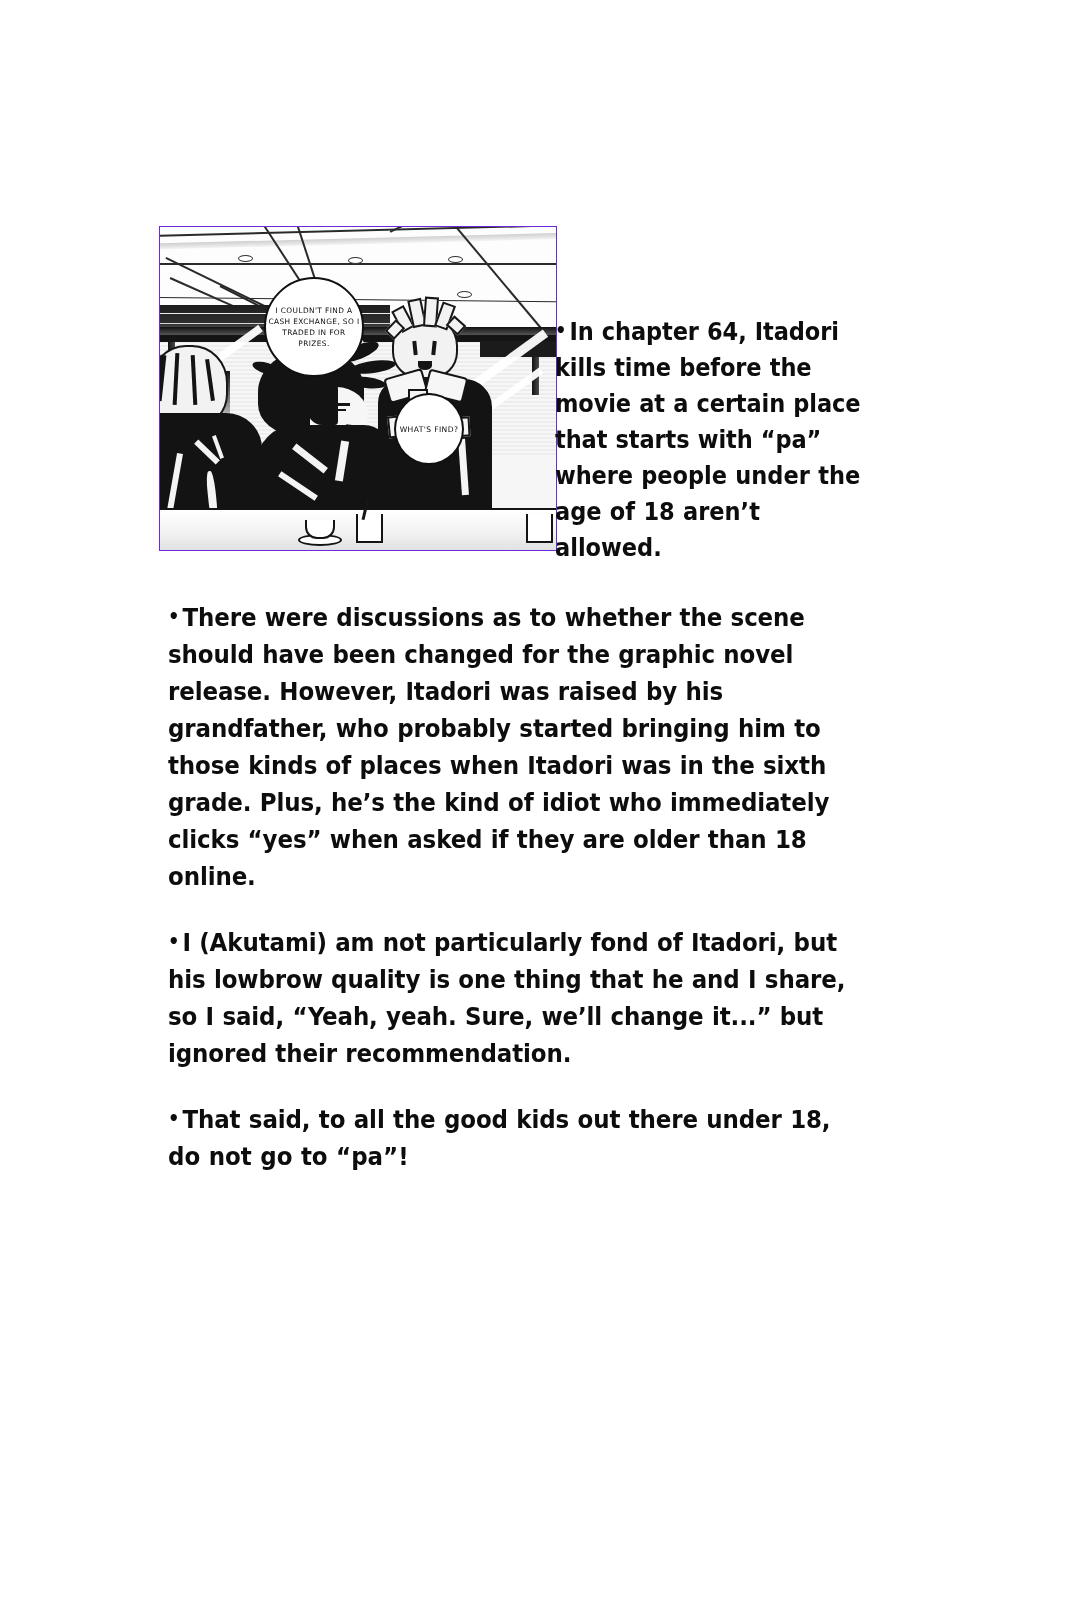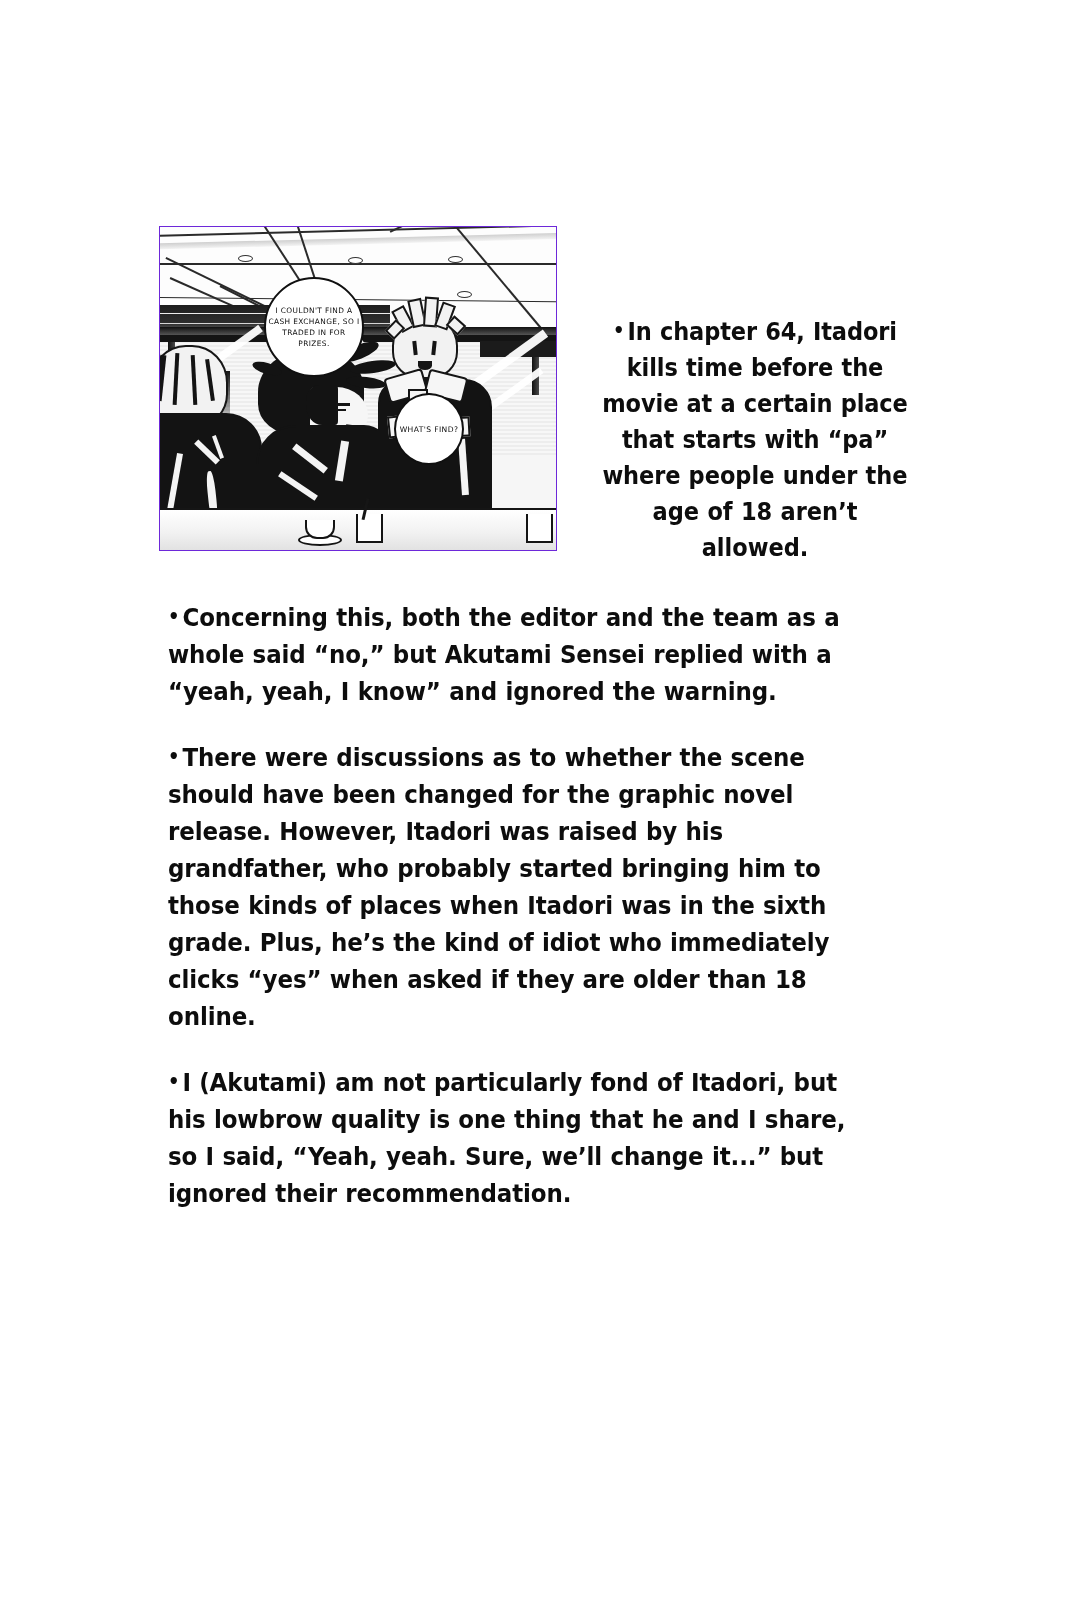--- a/index.html
+++ b/index.html
@@ -190,24 +190,23 @@
   #balloon-2 {
     left: 234px; top: 166px;
     width: 66px; height: 68px;
     font-size: 7.6px;
     line-height: 11px;
   }
 
   
   #side-note {
     position: absolute;
-    left: 599px;
+    left: 555px;
     top: 287px;
     width: 312px;
-    text-align: center;
   }
 
   
   #body-column {
     position: absolute;
     left: 168px;
     top: 598px;
     width: 700px;
   }
 
@@ -368,23 +367,23 @@
     </div>
 
     <div id="side-note">
       <p class="note-text"><span class="bullet">•</span><span>In chapter 64, Itadori kills time before the movie at a certain place that starts with “pa” where </span><span class="b">people under the age of 18 aren’t allowed.</span></p>
     </div>
 
   </div>
 
   <div id="body-column">
 
-    <p class="para"><span class="bullet">•</span><span>Concerning this, both the editor and the team as a whole said “no,” but Akutami Sensei replied with a “yeah, yeah, I know” and ignored the warning.</span></p>
 
     <p class="para"><span class="bullet">•</span><span>There were discussions as to whether the scene should have been changed for the graphic novel release. However, Itadori was raised by his grandfather, who probably started bringing him to those kinds of places when Itadori was in the sixth grade. Plus, he’s the kind of idiot who immediately clicks “yes” when asked if they are older than 18 online.</span></p>
 
     <p class="para"><span class="bullet">•</span><span>I (Akutami) am not particularly fond of Itadori, but his lowbrow quality is one thing that he and I share, so I said, “Yeah, yeah. Sure, we’ll change it...” but ignored their recommendation.</span></p>
 
+    <p class="para"><span class="bullet">•</span><span>That said, to all the good kids out there under 18, </span><span class="b">do not go to “pa”!</span></p>
 
 
   </div>
 
 </div>
 
 </body></html>

